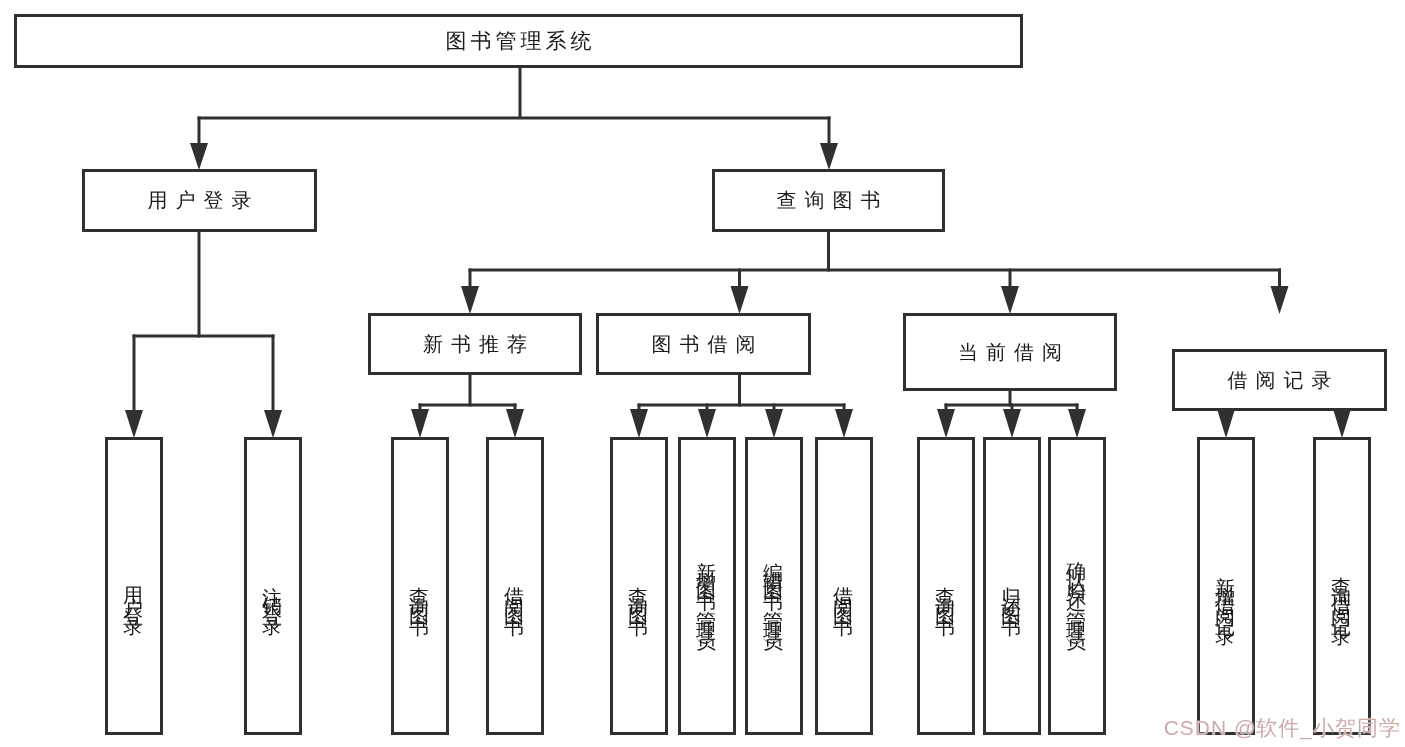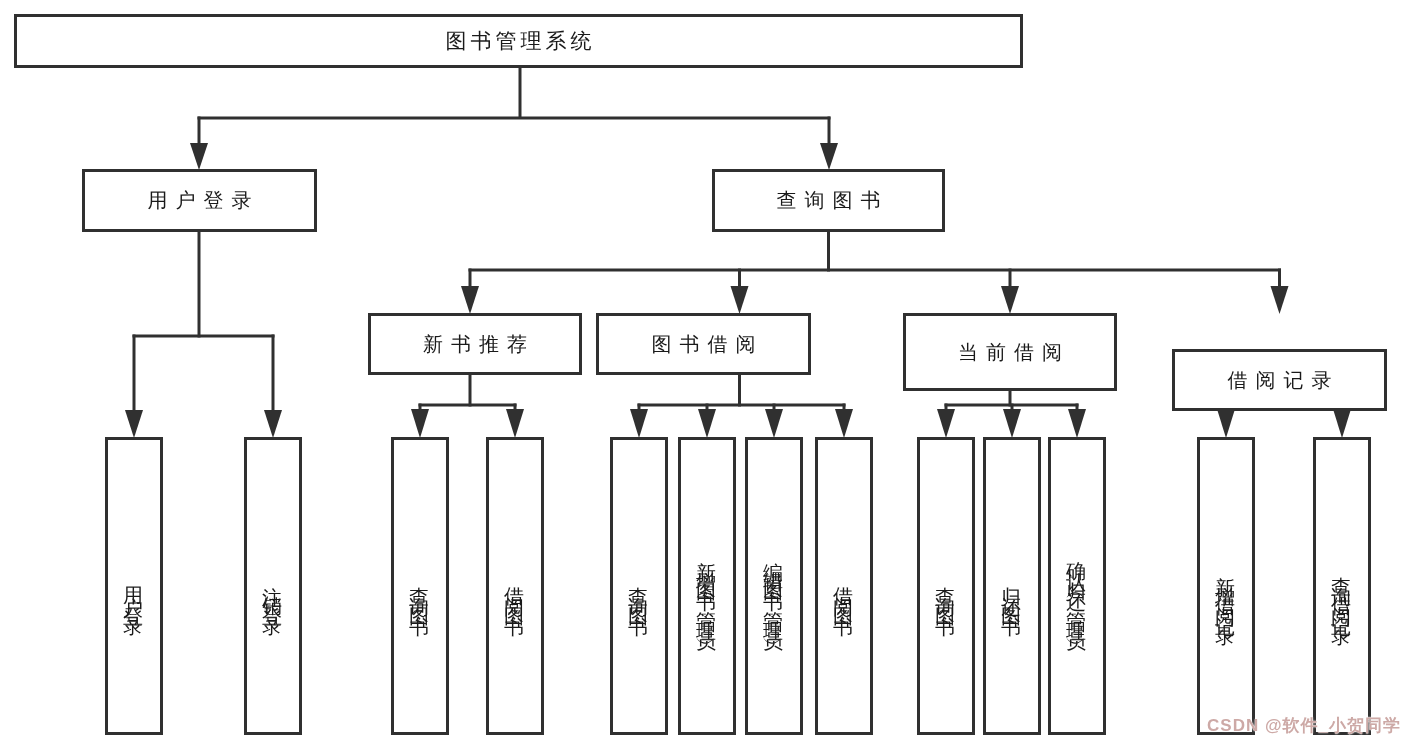--- a/index.html
+++ b/index.html
@@ -16,25 +16,24 @@
   }
   .root{font-size:21px;letter-spacing:4px;text-indent:4px;}
   .h{font-size:20px;letter-spacing:8px;text-indent:8px;}
   .leaf{
     writing-mode:vertical-rl;text-orientation:mixed;
     font-size:20px;letter-spacing:10px;text-indent:10px;
     white-space:normal;
   }
   .watermark{
     position:absolute;right:4px;top:714px;
-    font-size:17px;letter-spacing:1px;
+    font-size:21px;letter-spacing:1px;
     color:var(--watermark,#c9a8a5);
     text-shadow:0 0 2px #ffffff,0 0 1px #ffffff;
     z-index:5;
-    font-weight:bold;
   }
 </style>
 </head>
 <body>
 
 <div class="canvas">
 
   <svg class="connectors" viewBox="0 0 1405 747" style="stroke:var(--line,#303030);stroke-width:3;">
 
     <line x1="520" y1="68" x2="520" y2="118"></line>

